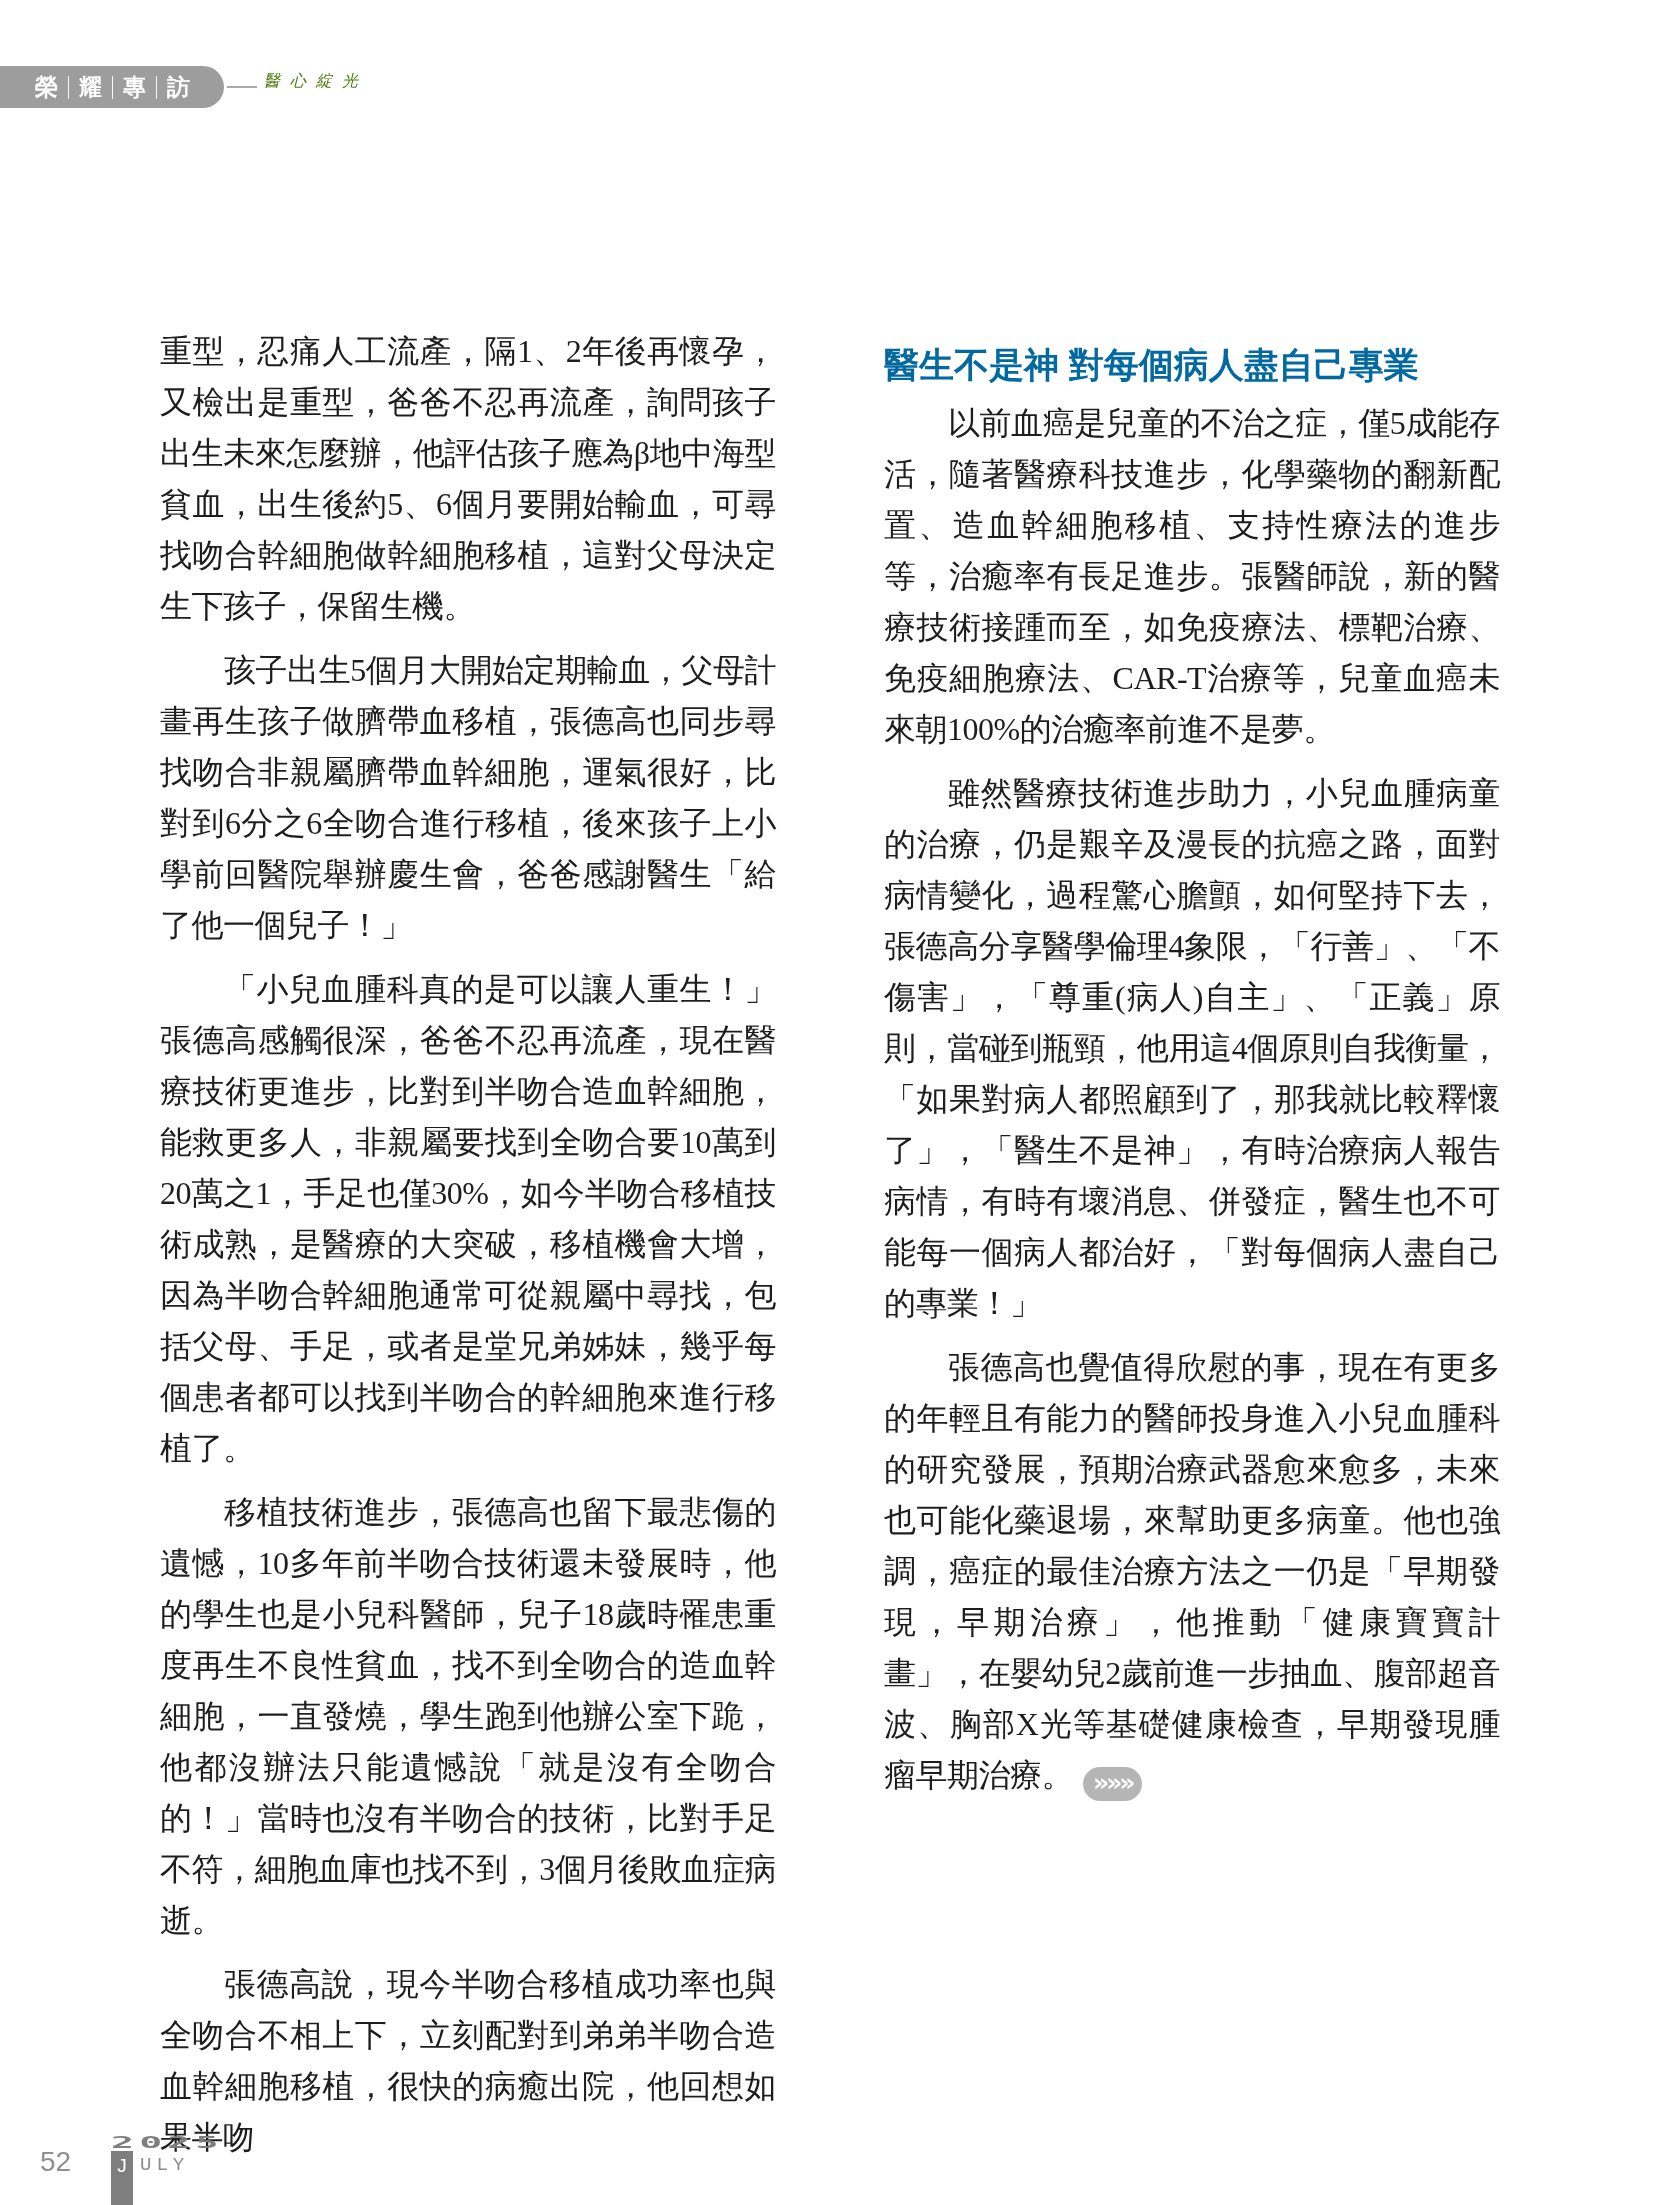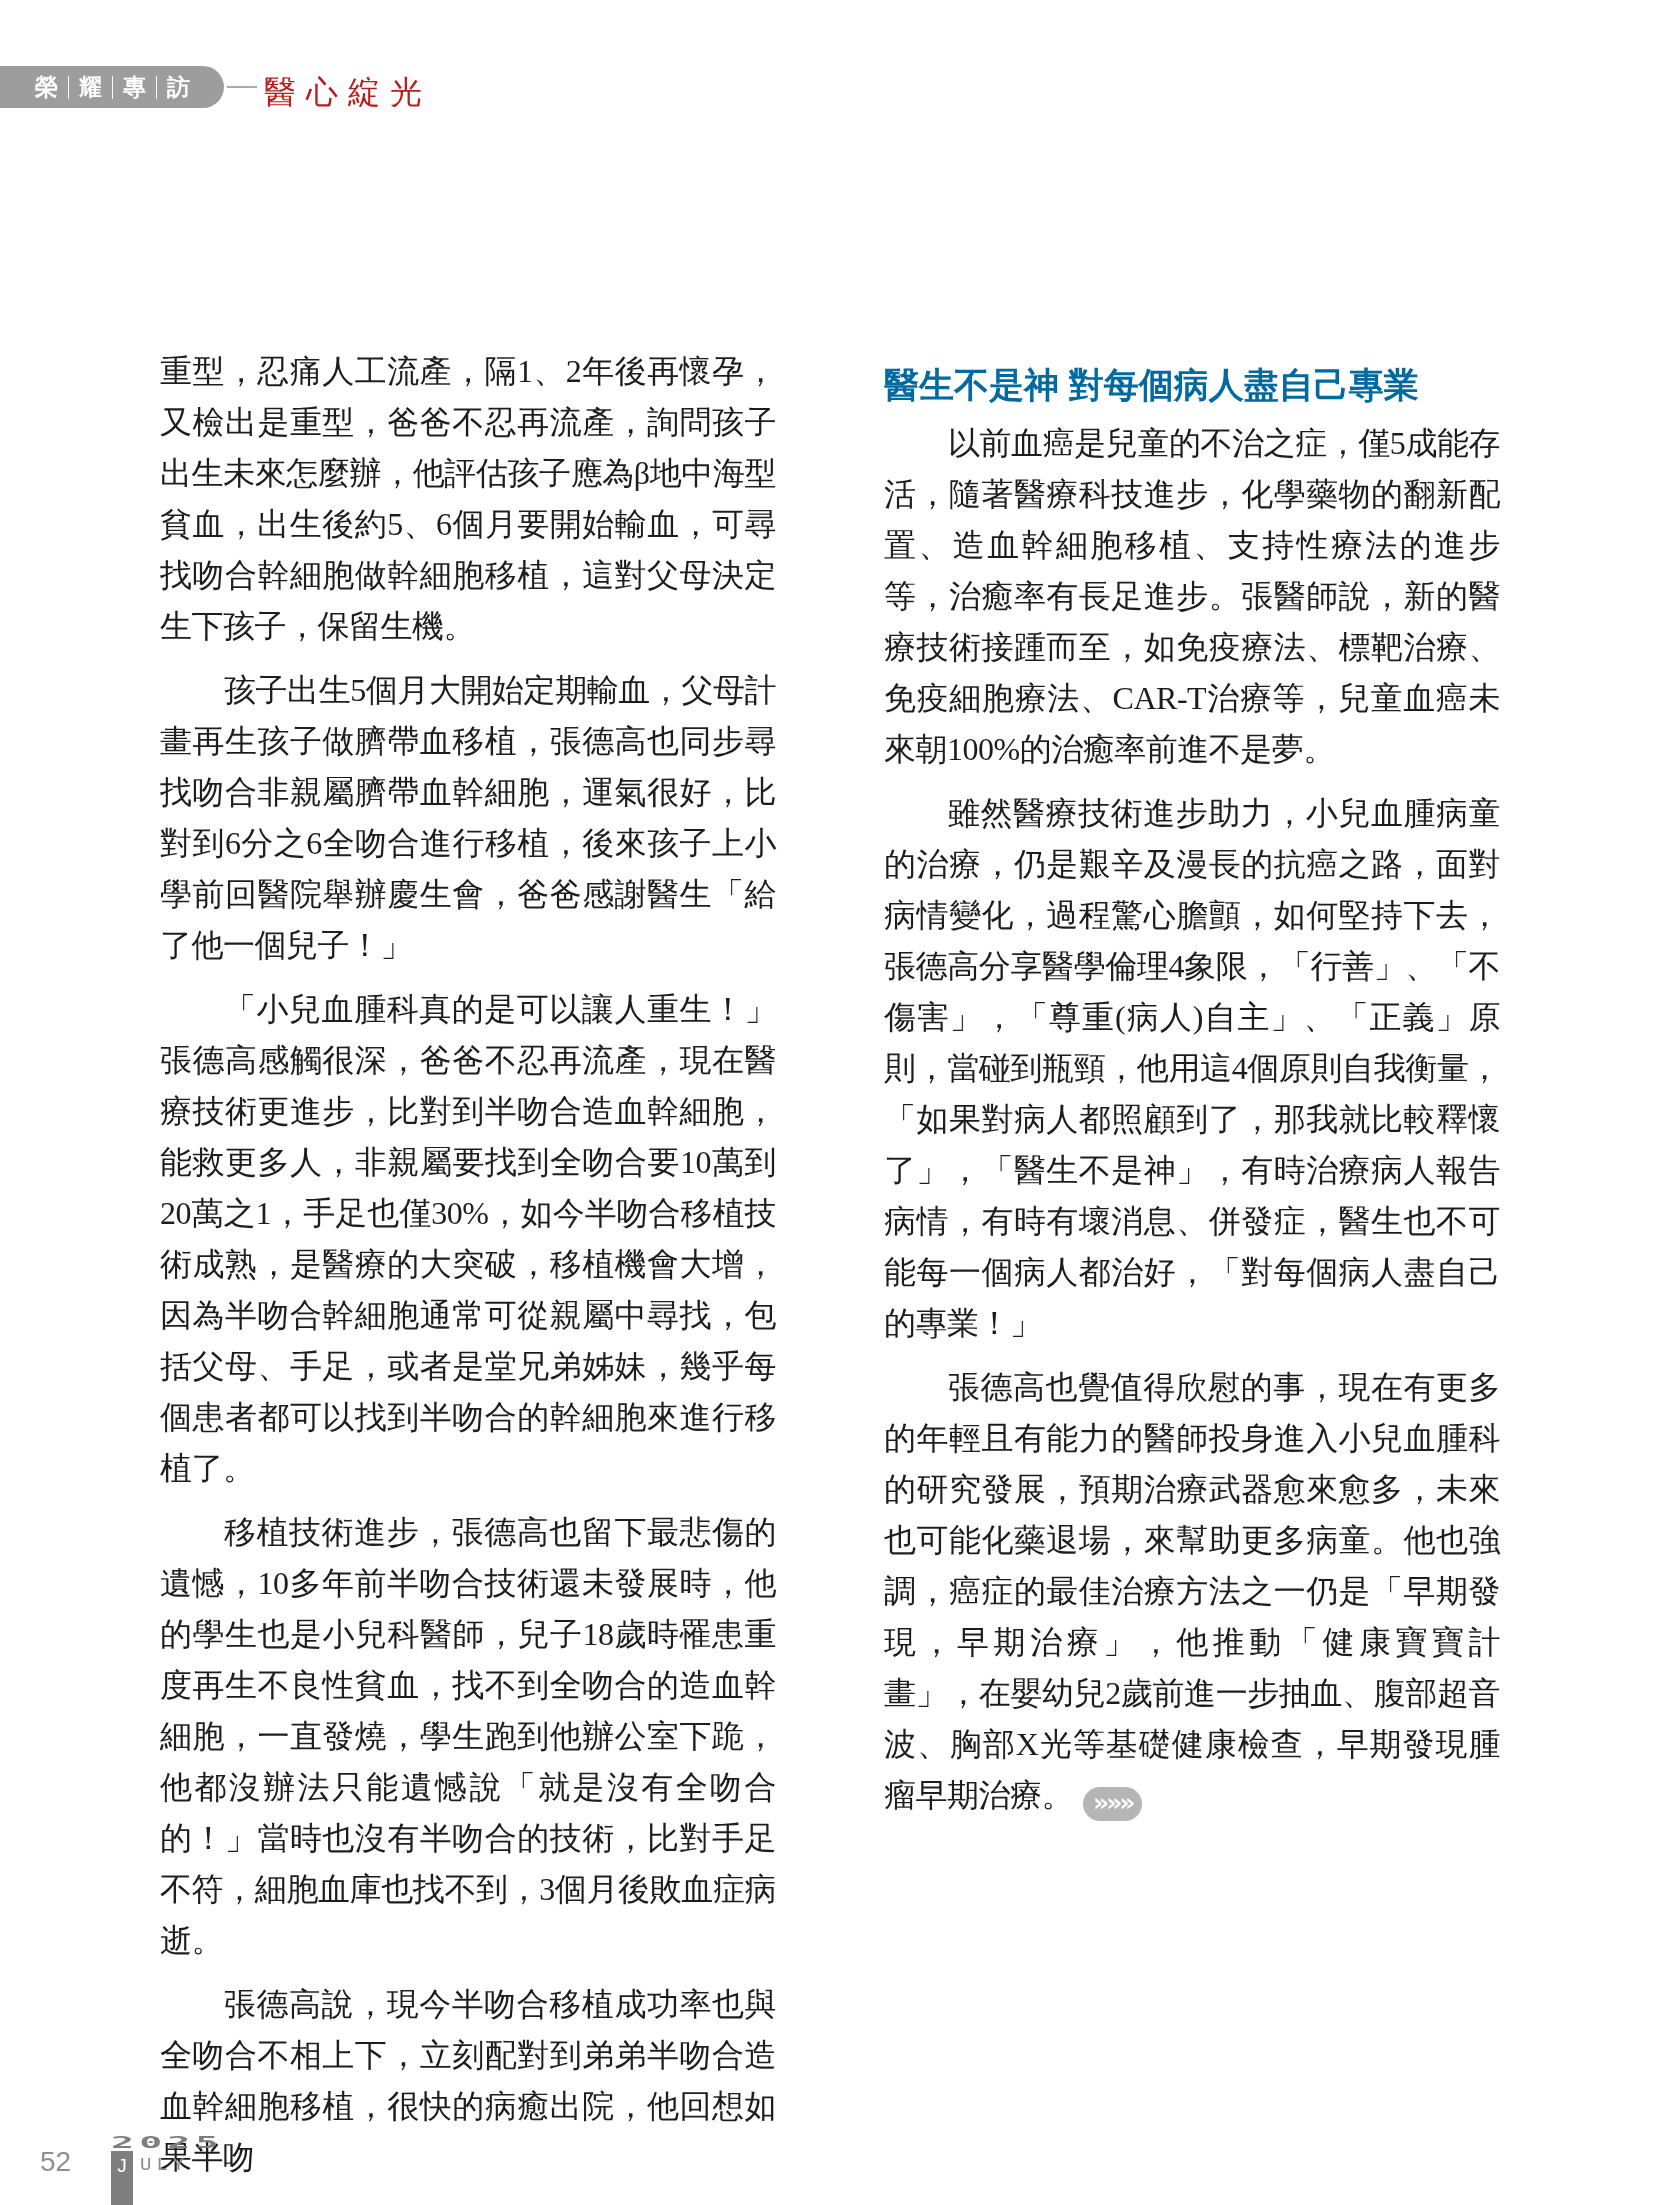--- a/index.html
+++ b/index.html
@@ -18,29 +18,29 @@
   .badge .ch {
     color:#ffffff; font-size:23px; line-height:1; padding:0 10px;
     font-weight:bold;
   }
   .badge .ch + .ch { border-left:1px solid rgba(255,255,255,.95); }
   .header-dash {
     position:absolute; left:227px; top:86px; width:30px; height:2px;
     background:#aaaaaa;
   }
   .series-title {
-    position:absolute; left:264px; top:71px; font-size:32px;
-    letter-spacing:10px; color:#b91c1c;
+    position:absolute; left:264px; top:71px; font-size:16px;
+    letter-spacing:10px; color:#4d7c0f;font-style:italic;
   }
 
   
   .col {
     position:absolute; top:326px; width:616px;
     font-size:32px; line-height:51px; letter-spacing:-0.5px;
-    color:#1d1d1d; text-align:justify;margin-top:20px;
+    color:#1d1d1d; text-align:justify;
   }
   .col-left  { left:160px; }
   .col-right { left:884px; }
   .col p { margin:0 0 13px 0; text-indent:2em; }
   .col p.noindent { text-indent:0; }
   .col h2 {
     font-family:"Liberation Sans", sans-serif;
     font-size:35px; line-height:46px; color:#0369a1;
     margin:16px 0 10px 0; font-weight:700; letter-spacing:0;
   }

